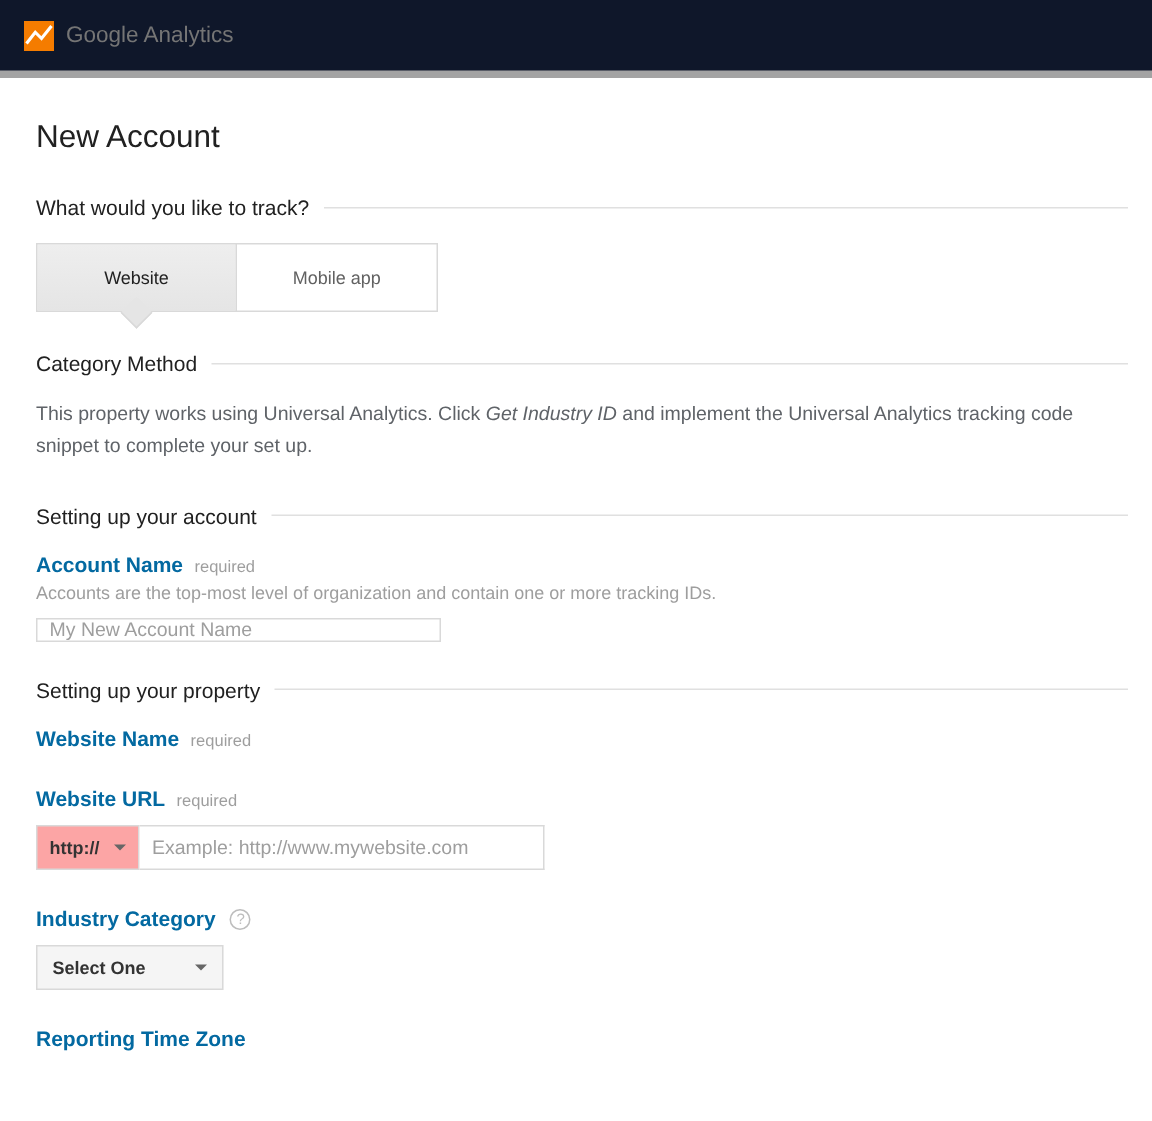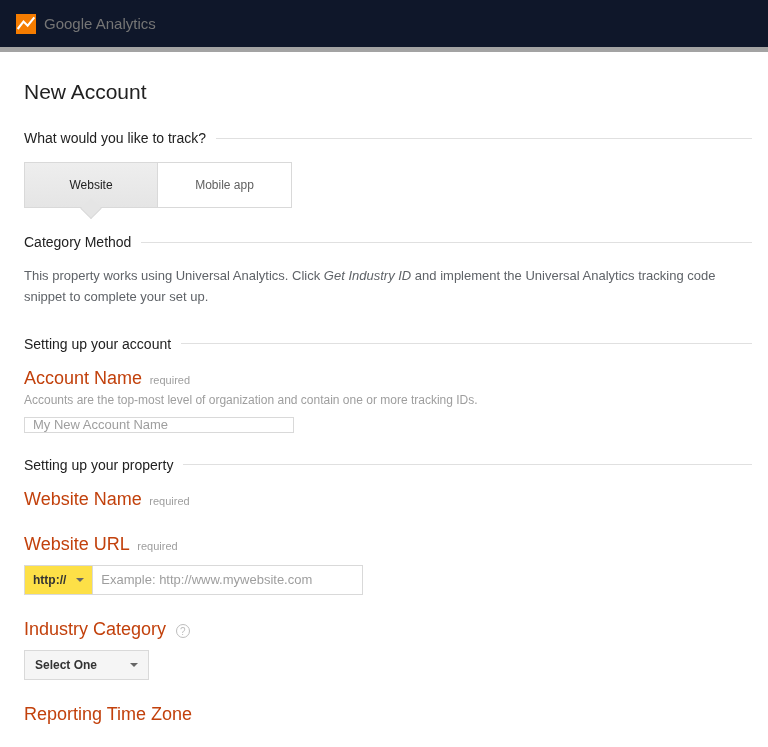--- a/index.html
+++ b/index.html
@@ -22,27 +22,27 @@
       transform: translateX(-50%) rotate(45deg);
       width: 14px; height: 14px;
       background: #e5e5e5;
       border-right: 1px solid #d9d9d9;
       border-bottom: 1px solid #d9d9d9;
     }
     .tab + .tab { border-left: none; }
     .method-text { font-size: 13px; color: #5f6368; line-height: 1.6; margin-bottom: 28px; }
     .method-text .italic { font-style: italic; color: #5f6368; }
     .field-block { margin-bottom: 24px; }
-    .field-label { font-size: 18px; font-weight: normal; color: #c2410c; display: inline; }
+    .field-label { font-size: 14px; font-weight: bold; color: #0369a1; display: inline; }
     .req-tag { font-size: 11px; color: #9e9e9e; margin-left: 4px; font-weight: normal; }
     .field-hint { font-size: 12px; color: #9e9e9e; margin-top: 4px; }
     .text-input { height: 16px; border: 1px solid #d9d9d9; padding: 0 8px; font-size: 13px; color: #212121; margin-top: 10px; width: 270px; }
     .text-input::placeholder { color: #9e9e9e; }
     .url-row { display: flex; margin-top: 10px; }
-    .proto-dropdown { height: 30px; border: 1px solid #d9d9d9; background: #fde047; display: flex; align-items: center; padding: 0 8px; font-size: 12px; font-weight: bold; color: #333; cursor: pointer; }
+    .proto-dropdown { height: 30px; border: 1px solid #d9d9d9; background: #fca5a5; display: flex; align-items: center; padding: 0 8px; font-size: 12px; font-weight: bold; color: #333; cursor: pointer; }
     .proto-dropdown .caret { margin-left: 10px; }
     .url-input { flex: 0 0 270px; height: 30px; border: 1px solid #d9d9d9; border-left: none; padding: 0 8px; font-size: 13px; }
     .url-input::placeholder { color: #9e9e9e; }
     .dropdown-btn { height: 30px; border: 1px solid #d9d9d9; background: #f5f5f5; display: inline-flex; align-items: center; padding: 0 10px; font-size: 12px; font-weight: bold; color: #333; cursor: pointer; margin-top: 10px; gap: 21px; }
     .dropdown-btn .caret { margin-left: 12px; }
     .caret { width: 0; height: 0; border-left: 4px solid transparent; border-right: 4px solid transparent; border-top: 4px solid #666; display: inline-block; }
     .help-icon { display: inline-flex; width: 14px; height: 14px; border: 1px solid #bdbdbd; border-radius: 50%; align-items: center; justify-content: center; font-size: 10px; color: #bdbdbd; margin-left: 6px; vertical-align: middle; }
     .label-row { display: block; }
   </style>
 </head>

